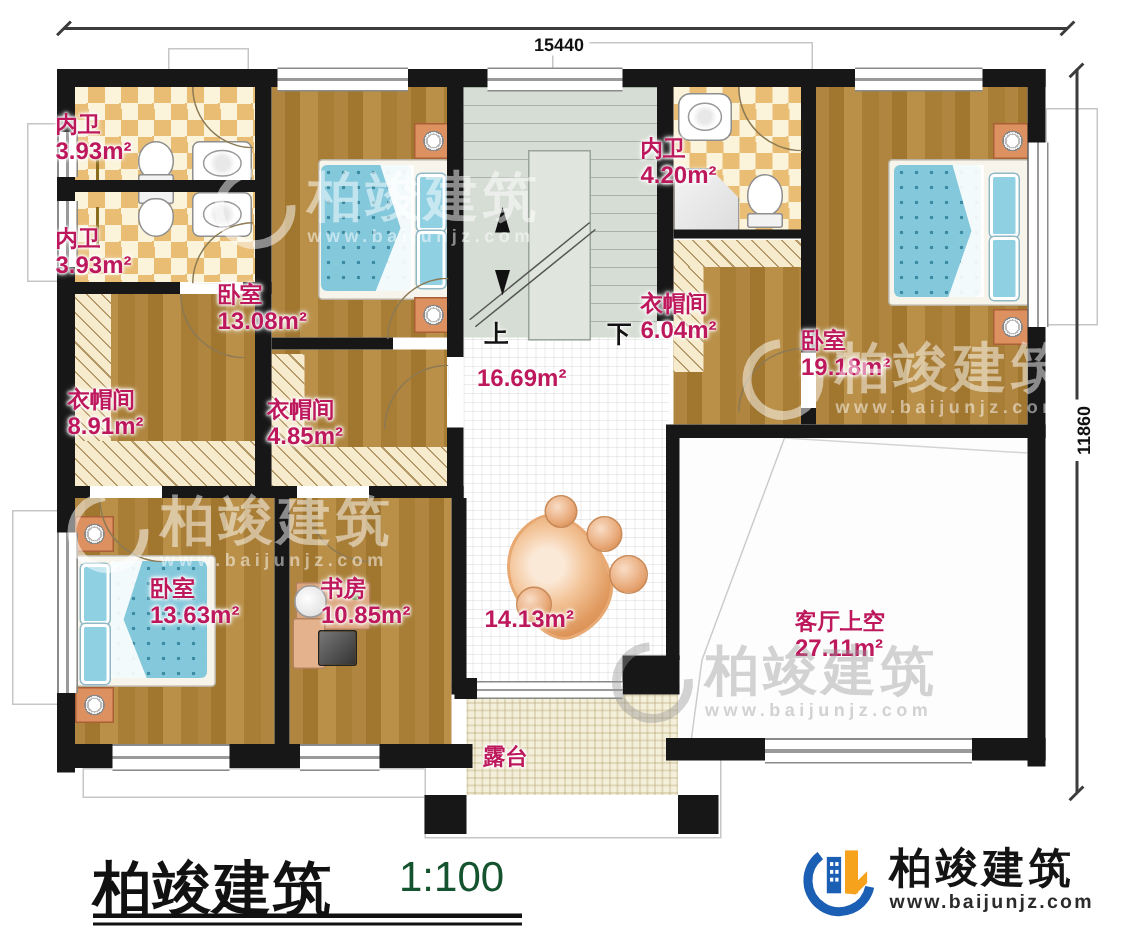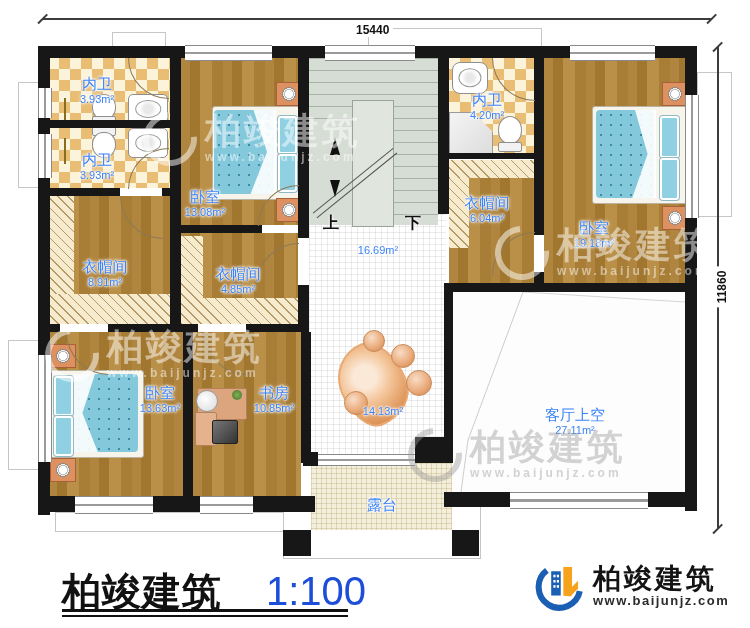--- a/index.html
+++ b/index.html
@@ -16,24 +16,24 @@
   .living{background:#fdfdfd;}
   .hatch{position:absolute;z-index:12;background-color:#f7ebcd;background-image:repeating-linear-gradient(45deg,rgba(146,110,50,.65) 0 1px,transparent 1px 7px);}
   .treads{position:absolute;z-index:12;background-image:repeating-linear-gradient(to bottom,#a9b2a7 0 1px,transparent 1px 12px);}
   
   .wall{position:absolute;background:#171717;z-index:30;}
   .winH{position:absolute;z-index:35;background:linear-gradient(#fff 42%,#9a9a9a 42% 58%,#fff 58%);border-top:1px solid #8a8a8a;border-bottom:1px solid #8a8a8a;}
   .winV{position:absolute;z-index:35;background:linear-gradient(90deg,#fff 42%,#9a9a9a 42% 58%,#fff 58%);border-left:1px solid #8a8a8a;border-right:1px solid #8a8a8a;}
   .sill{position:absolute;z-index:4;background:#fff;border:1px solid #c6c6c6;}
   .arc{position:absolute;z-index:33;}
   
-  .rlabel{position:absolute;z-index:40;width:120px;text-align:center;line-height:1.12;font-weight:normal;color:#3b82f6;
+  .rlabel{position:absolute;z-index:40;width:120px;line-height:1.12;font-weight:bold;color:#be185d;
           text-shadow:0 0 2px #fff,0 0 2px #fff,0 0 3px #fff,0 0 4px #fff;}
   .rname{font-size:15px;}
-  .rarea{font-size:11px;}
+  .rarea{font-size:16px;}
   .updown{position:absolute;z-index:40;font-size:16px;font-weight:bold;text-shadow:0 0 2px #fff,0 0 3px #fff;}
   
   .fur{position:absolute;z-index:15;}
   .bedbase{background:#f7f4ec;border:1px solid #b9b2a0;border-radius:3px;}
   .mattress{background-color:#84c8dc;background-image:radial-gradient(#3e8ca3 1px,transparent 1.4px);background-size:10px 10px;border-radius:4px;}
   .blanket{background:rgba(255,255,255,.9);}
   .pillow{background:#8fd0e2;border:2px solid #fff;box-shadow:0 0 0 1px #8fb9c6;border-radius:3px;}
   .nstand{background:#dd9060;border:1px solid #a96036;}
   .lamp{position:absolute;left:50%;top:50%;width:14px;height:14px;margin:-7px 0 0 -7px;border-radius:50%;
         background:radial-gradient(circle,#fff 0 4px,#bbb 4px 5px,#eee 5px 6px,#888 6px 7px,transparent 7px);}
@@ -60,21 +60,21 @@
   .wmt1{font-size:36px;font-weight:bold;letter-spacing:3px;line-height:1;}
   .wmt2{font-size:12px;font-weight:bold;letter-spacing:3px;line-height:1.4;}
   
   .dim{position:absolute;z-index:60;background:#3c3c3c;}
   .tick{position:absolute;z-index:60;width:13px;height:1.6px;background:#3c3c3c;transform:rotate(-45deg);}
   .dimtext{position:absolute;z-index:61;font-size:12px;font-weight:bold;color:#111;background:#fff;padding:0 4px;}
   
   .ft-title{position:absolute;left:62px;top:565px;font-size:39px;font-weight:600;letter-spacing:1px;color:#111;}
   .ft-rule1{position:absolute;left:62px;top:609px;width:286px;height:3px;background:#111;}
   .ft-rule2{position:absolute;left:62px;top:615px;width:286px;height:1.6px;background:#111;}
-  .ft-scale{position:absolute;left:266px;top:569px;font-size:40px;color:#1d4ed8;}
+  .ft-scale{position:absolute;left:266px;top:569px;font-size:28px;color:#14532d;}
   .ft-info{position:absolute;left:354px;top:578px;font-size:13px;line-height:1.55;color:#111;}
   .brand{position:absolute;left:533px;top:560px;display:flex;align-items:center;gap:8px;z-index:70;}
   .brand-name{font-size:28px;font-weight:bold;letter-spacing:3px;color:#141414;line-height:1.05;}
   .brand-url{font-size:13px;font-weight:bold;letter-spacing:1.5px;color:#2b2b2b;}
 </style>
 </head>
 <body>
 
 <div class="sill" style="left:112px;top:32px;width:52px;height:14px;"></div>
 <div class="sill" style="left:368px;top:28px;width:172px;height:18px;"></div>
@@ -275,21 +275,21 @@
   <div class="rname">卧室</div>
   <div class="rarea">13.63m²</div>
 </div>
 <div class="rlabel" style="left:214px;top:385px;">
   <div class="rname">书房</div>
   <div class="rarea">10.85m²</div>
 </div>
 <div class="rlabel" style="left:323px;top:405px;">
   <div class="rarea">14.13m²</div>
 </div>
-<div class="rlabel" style="left:515px;top:407px;">
+<div class="rlabel" style="left:530px;top:407px;">
   <div class="rname">客厅上空</div>
   <div class="rarea">27.11m²</div>
 </div>
 <div class="rlabel" style="left:322px;top:497px;">
   <div class="rname">露台</div>
 </div>
 
 <div class="updown" style="left:323px;top:213px;">上</div>
 <div class="updown" style="left:405px;top:213px;">下</div>
 

